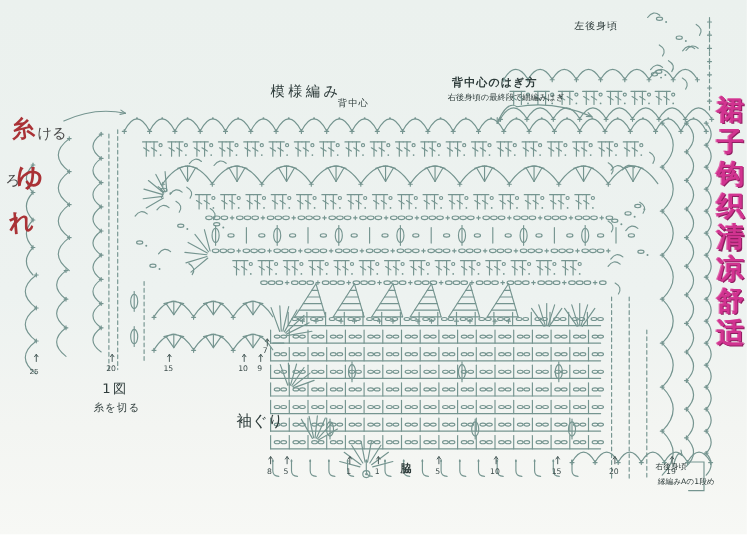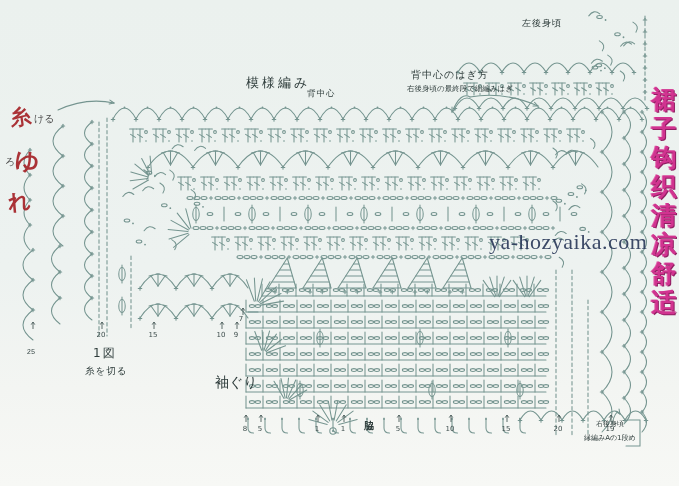--- a/index.html
+++ b/index.html
@@ -5,37 +5,37 @@
   html,body{margin:0;padding:0}
   .stage{
     position:relative;width:679px;height:486px;overflow:hidden;
     background:linear-gradient(180deg,#ebf1ee 0%,#edf2f0 55%,#f3f5f2 80%,#f7f8f5 100%);
     font-family:"DejaVu Sans",sans-serif;color:#33403f;
   }
   svg.chart{position:absolute;left:0;top:0}
   .lbl{position:absolute;white-space:nowrap;color:#2e3c3b}
   .lbl-pattern{left:246px;top:74px;font-size:13px;font-weight:normal;letter-spacing:3px}
   .lbl-backcenter{left:307px;top:88px;font-size:8.5px;letter-spacing:1px}
-  .lbl-jointitle{left:411px;top:68px;font-size:10px;font-weight:normal;letter-spacing:1px}
+  .lbl-jointitle{left:411px;top:68px;font-size:10px;font-weight:bold;letter-spacing:1px}
   .lbl-joinsub{left:407px;top:84px;font-size:7.5px}
   .lbl-rightback{left:522px;top:17px;font-size:9px;letter-spacing:1px}
   .lbl-fig1{left:93px;top:345px;font-size:12px;font-weight:normal;letter-spacing:2px}
   .lbl-leftback{left:85px;top:365px;font-size:9.5px;letter-spacing:1px}
   .lbl-armhole{left:215px;top:374px;font-size:14px}
   .lbl-side{left:364px;top:419px;font-size:10px;font-weight:bold}
   .lbl-cutyarn{left:596px;top:419px;font-size:7px}
-  .lbl-edging{left:584px;top:433px;font-size:7px}
+  .lbl-edging{left:598px;top:433px;font-size:7px}
   .num{position:absolute;font-size:7px;color:#3d4d4c;transform:translateX(-50%)}
   .wm{position:absolute;left:489px;top:229px;font-family:"Liberation Serif",serif;
       font-size:22px;color:#283758;opacity:.9;letter-spacing:.5px}
   .redch{position:absolute;color:#a7282d;font-weight:bold;opacity:.95}
   .redch.c1{left:10px;top:103px;font-size:21px;transform:rotate(-8deg)}
   .redch.c2{left:15px;top:145px;font-size:24px;transform:rotate(6deg)}
   .redch.c3{left:8px;top:187px;font-size:22px;transform:rotate(-5deg)}
-  .rednote{position:absolute;color:#4a4a4a;font-size:10px}
+  .rednote{position:absolute;color:#4a4a4a;font-size:13px}
   .rednote.n1{left:34px;top:112px}
   .rednote.n2{left:5px;top:155px}
   .banner{position:absolute;right:0px;top:86px;width:30px;display:flex;flex-direction:column;
       align-items:center;gap:2px;font-size:25px;line-height:27px;font-weight:bold;color:#d13390;
       text-shadow:1px 1px 0 #8f1f61,-1px 0 0 #e06aae}
 </style>
 </head>
 <body>
 
 <div class="stage">
@@ -1940,40 +1940,39 @@
   <span class="lbl lbl-jointitle">背中心のはぎ方</span>
   <span class="lbl lbl-joinsub">右後身頃の最終段で細編みはぎ</span>
   <span class="lbl lbl-rightback">左後身頃</span>
   <span class="lbl lbl-fig1">1図</span>
   <span class="lbl lbl-leftback">糸を切る</span>
   <span class="lbl lbl-armhole">袖ぐり</span>
   <span class="lbl lbl-side">脇</span>
   <span class="lbl lbl-cutyarn">右後身頃</span>
   <span class="lbl lbl-edging">縁編みAの1段め</span>
 
-  <span class="wm">ya-hozyaika.com</span>
 
   <span class="redch c1">糸</span>
   <span class="rednote n1">ける</span>
   <span class="redch c2">ゆ</span>
   <span class="rednote n2">ろ</span>
   <span class="redch c3">れ</span>
 
   <div class="banner" id="banner">
       <span>裙</span>
       <span>子</span>
       <span>钩</span>
       <span>织</span>
       <span>清</span>
       <span>凉</span>
       <span>舒</span>
       <span>适</span>
     </div>
   <div id="nums">
-      <span class="num" style="left: 31px; top: 348px; font-family: Liberation Mono, monospace;">25</span>
+      <span class="num" style="left: 31px; top: 335px; font-family: Liberation Mono, monospace;">25</span>
       <span class="num" style="left: 101px; top: 331px;">20</span>
       <span class="num" style="left: 153px; top: 331px;">15</span>
       <span class="num" style="left: 221px; top: 331px;">10</span>
       <span class="num" style="left: 236px; top: 331px;">9</span>
       <span class="num" style="left: 241px; top: 315px;">7</span>
       <span class="num" style="left: 245px; top: 425px;">8</span>
       <span class="num" style="left: 260px; top: 425px;">5</span>
       <span class="num" style="left: 317px; top: 425px;">1</span>
       <span class="num" style="left: 343px; top: 425px;">1</span>
       <span class="num" style="left: 398px; top: 425px;">5</span>

